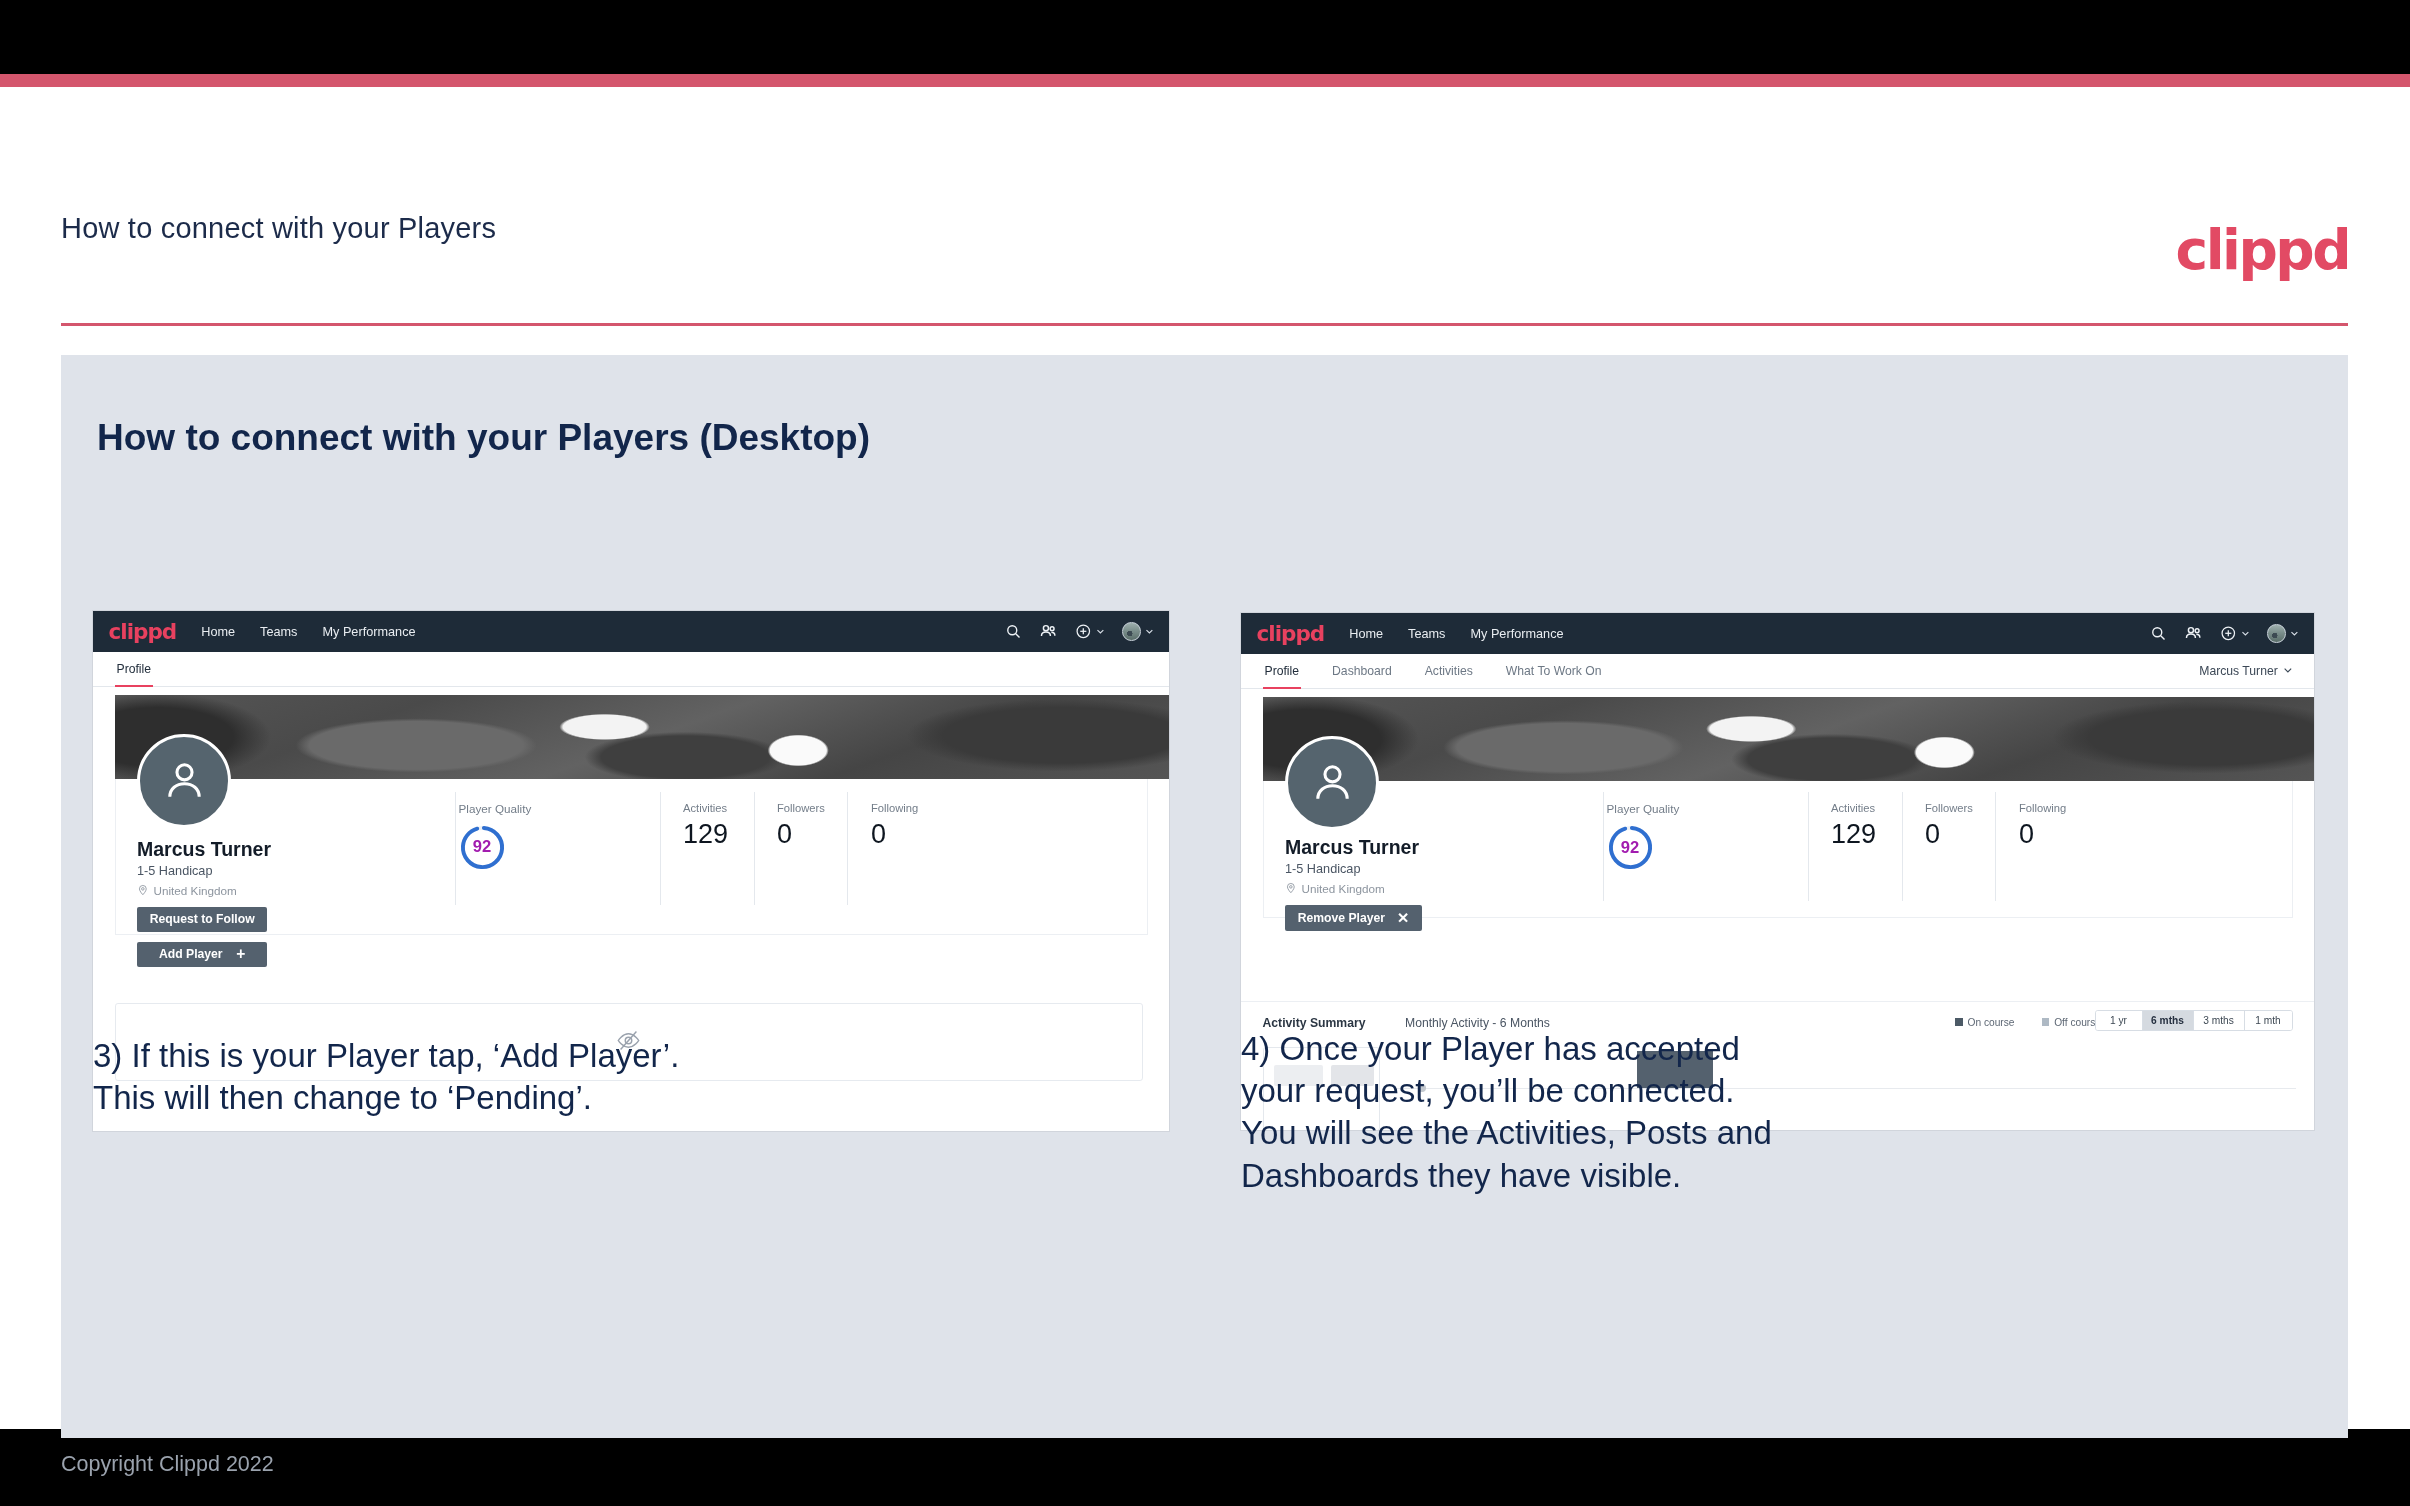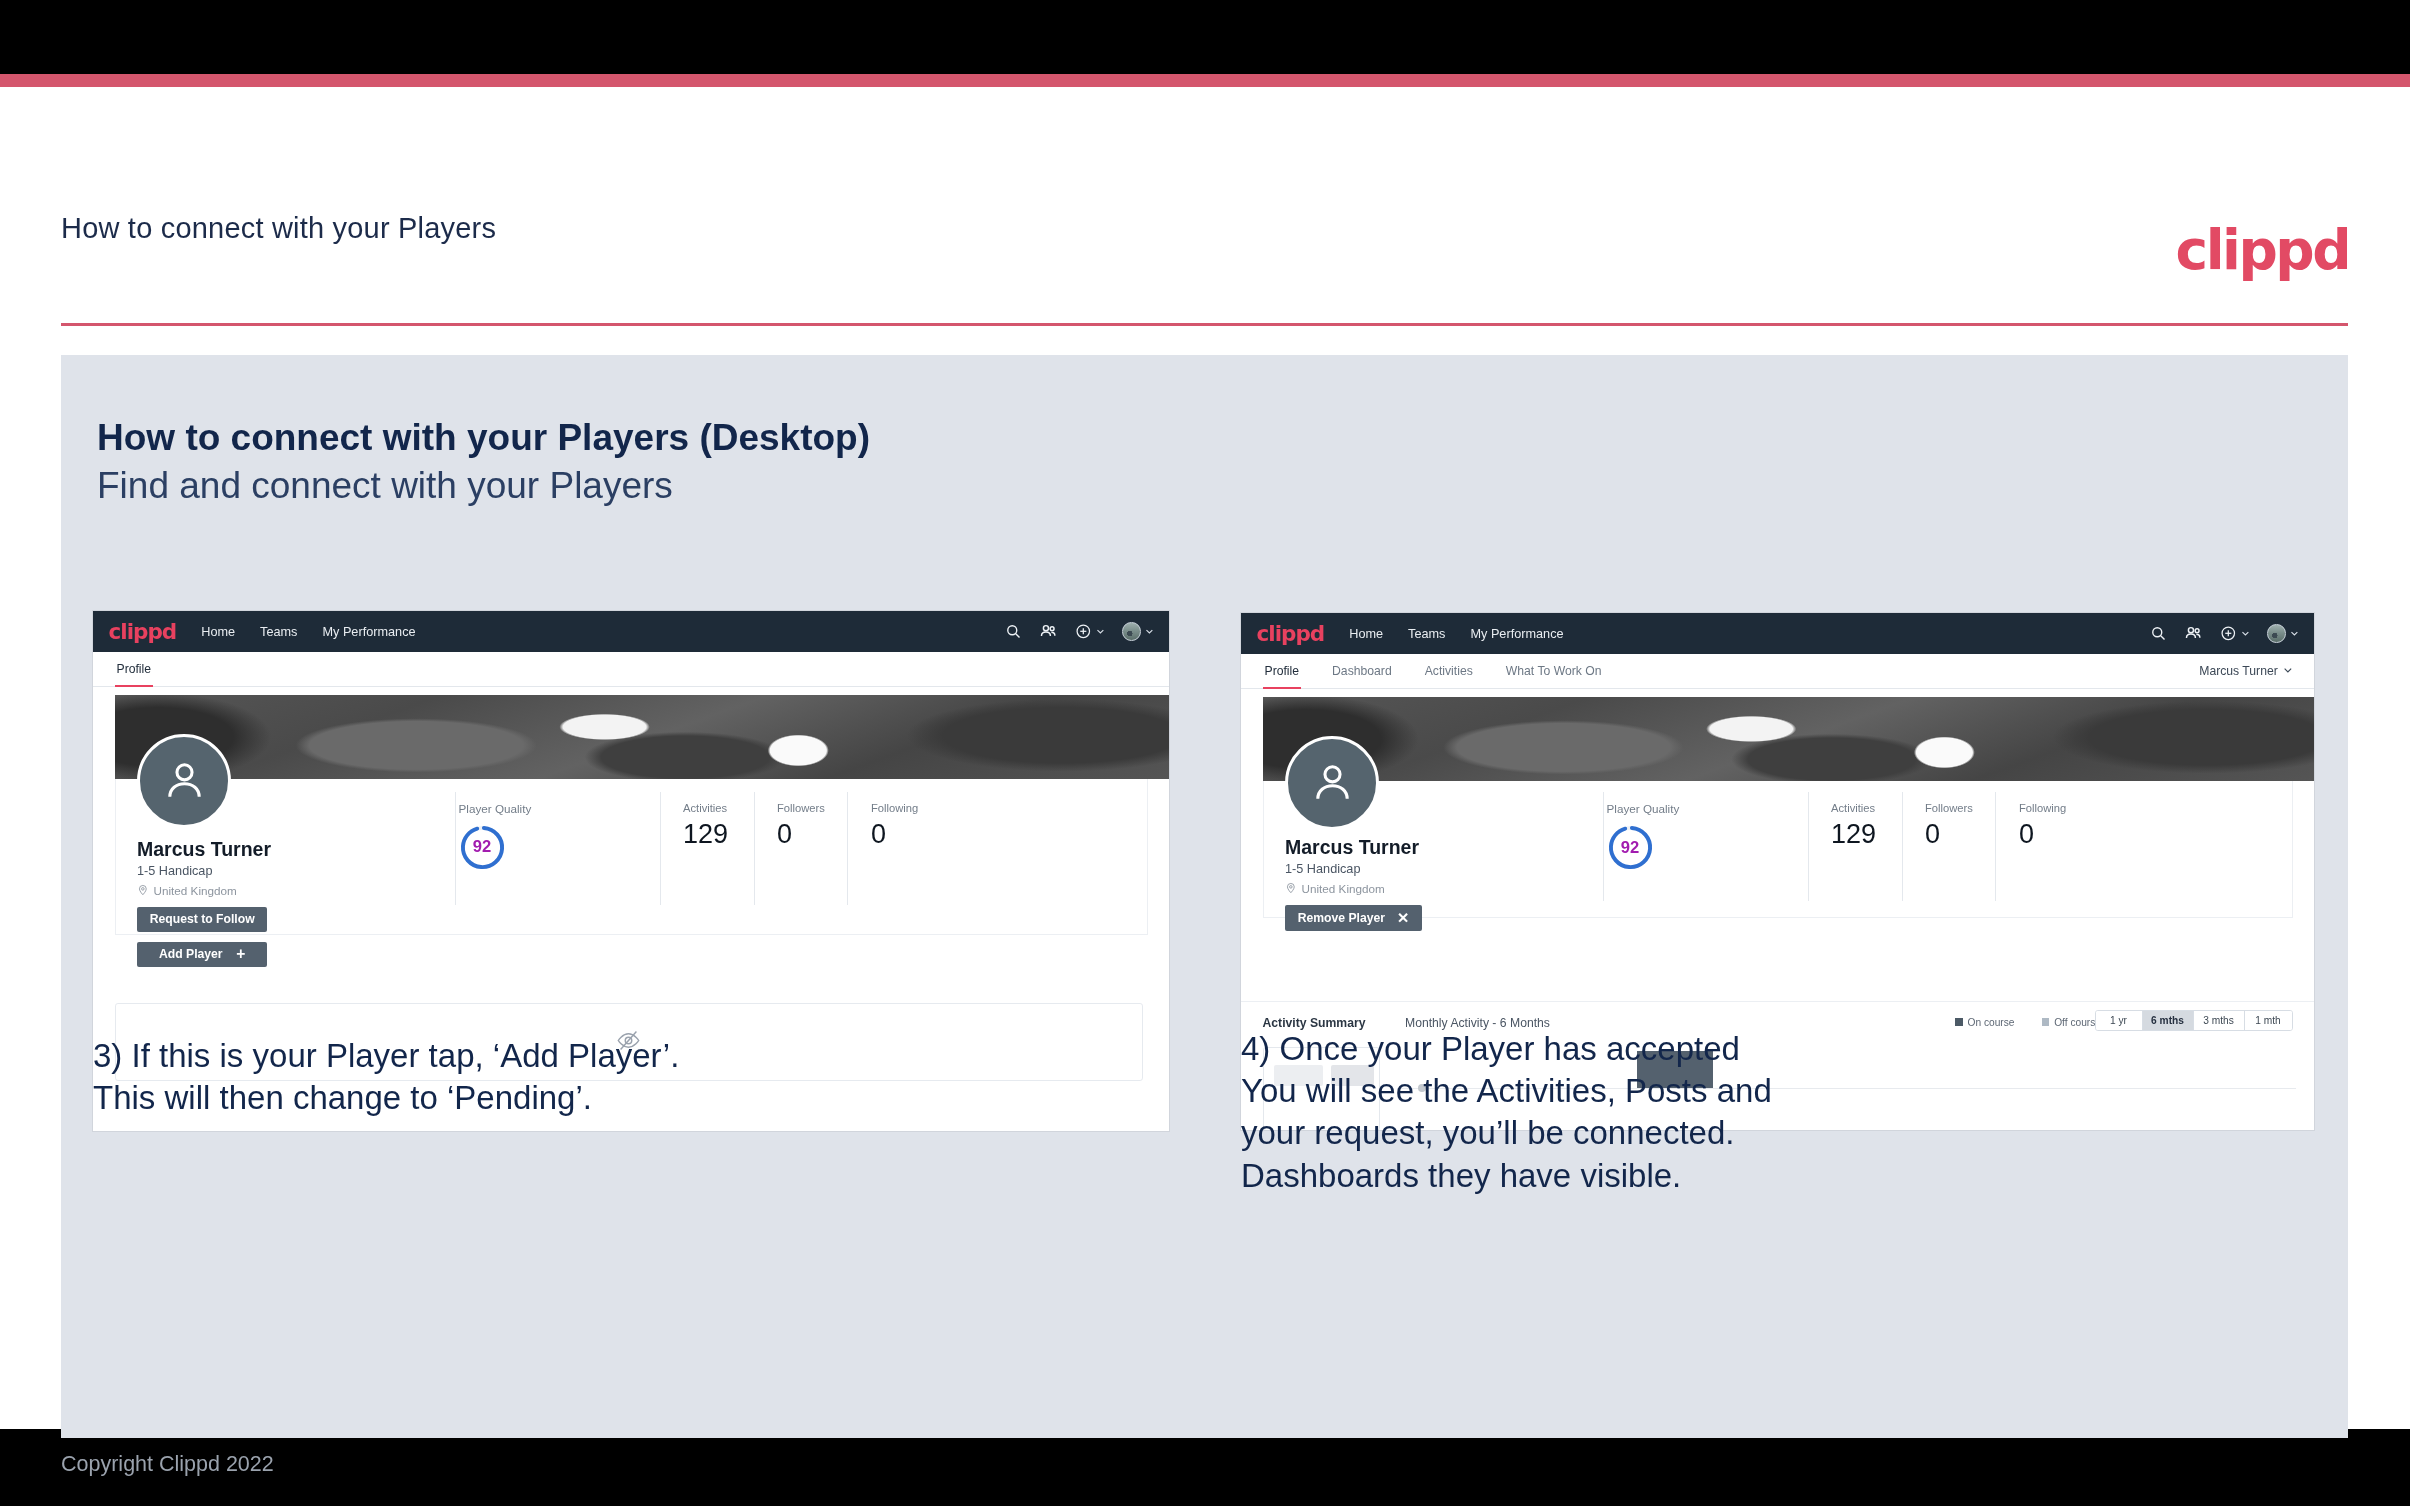--- a/index.html
+++ b/index.html
@@ -151,21 +151,20 @@
 
   <div class="page">
 
     <div class="hdr-title">How to connect with your Players</div>
     <div class="brand-logo">clippd</div>
     <div class="hdr-rule"></div>
 
     <div class="panel">
 
       <div class="h1">How to connect with your Players (Desktop)</div>
-      <div class="h2">Find and connect with your Players</div>
 
       <div class="shot shot-left">
 
         <div class="nav" style="height:41px;padding:0 15.6px;">
           <div class="nav-left">
             <div class="nav-logo" style="font-size:21.5px;">clippd</div>
             <div class="nav-links" style="margin-left:25px;gap:25px;font-size:12.7px;">
               <span>Home</span>
               <span>Teams</span>
               <span>My Performance</span>
@@ -436,22 +435,22 @@
         </div>
       </div>
 
       <div class="cap cap-left">
         <div>3) If this is your Player tap, ‘Add Player’.</div>
         <div>This will then change to ‘Pending’.</div>
       </div>
 
       <div class="cap cap-right">
         <div>4) Once your Player has accepted</div>
+        <div>your request, you’ll be connected.</div>
         <div>You will see the Activities, Posts and</div>
-        <div>your request, you’ll be connected.</div>
         <div>Dashboards they have visible.</div>
       </div>
 
     </div>
 
     <div class="copyright">Copyright Clippd 2022</div>
 
   </div>
 </div>
 

